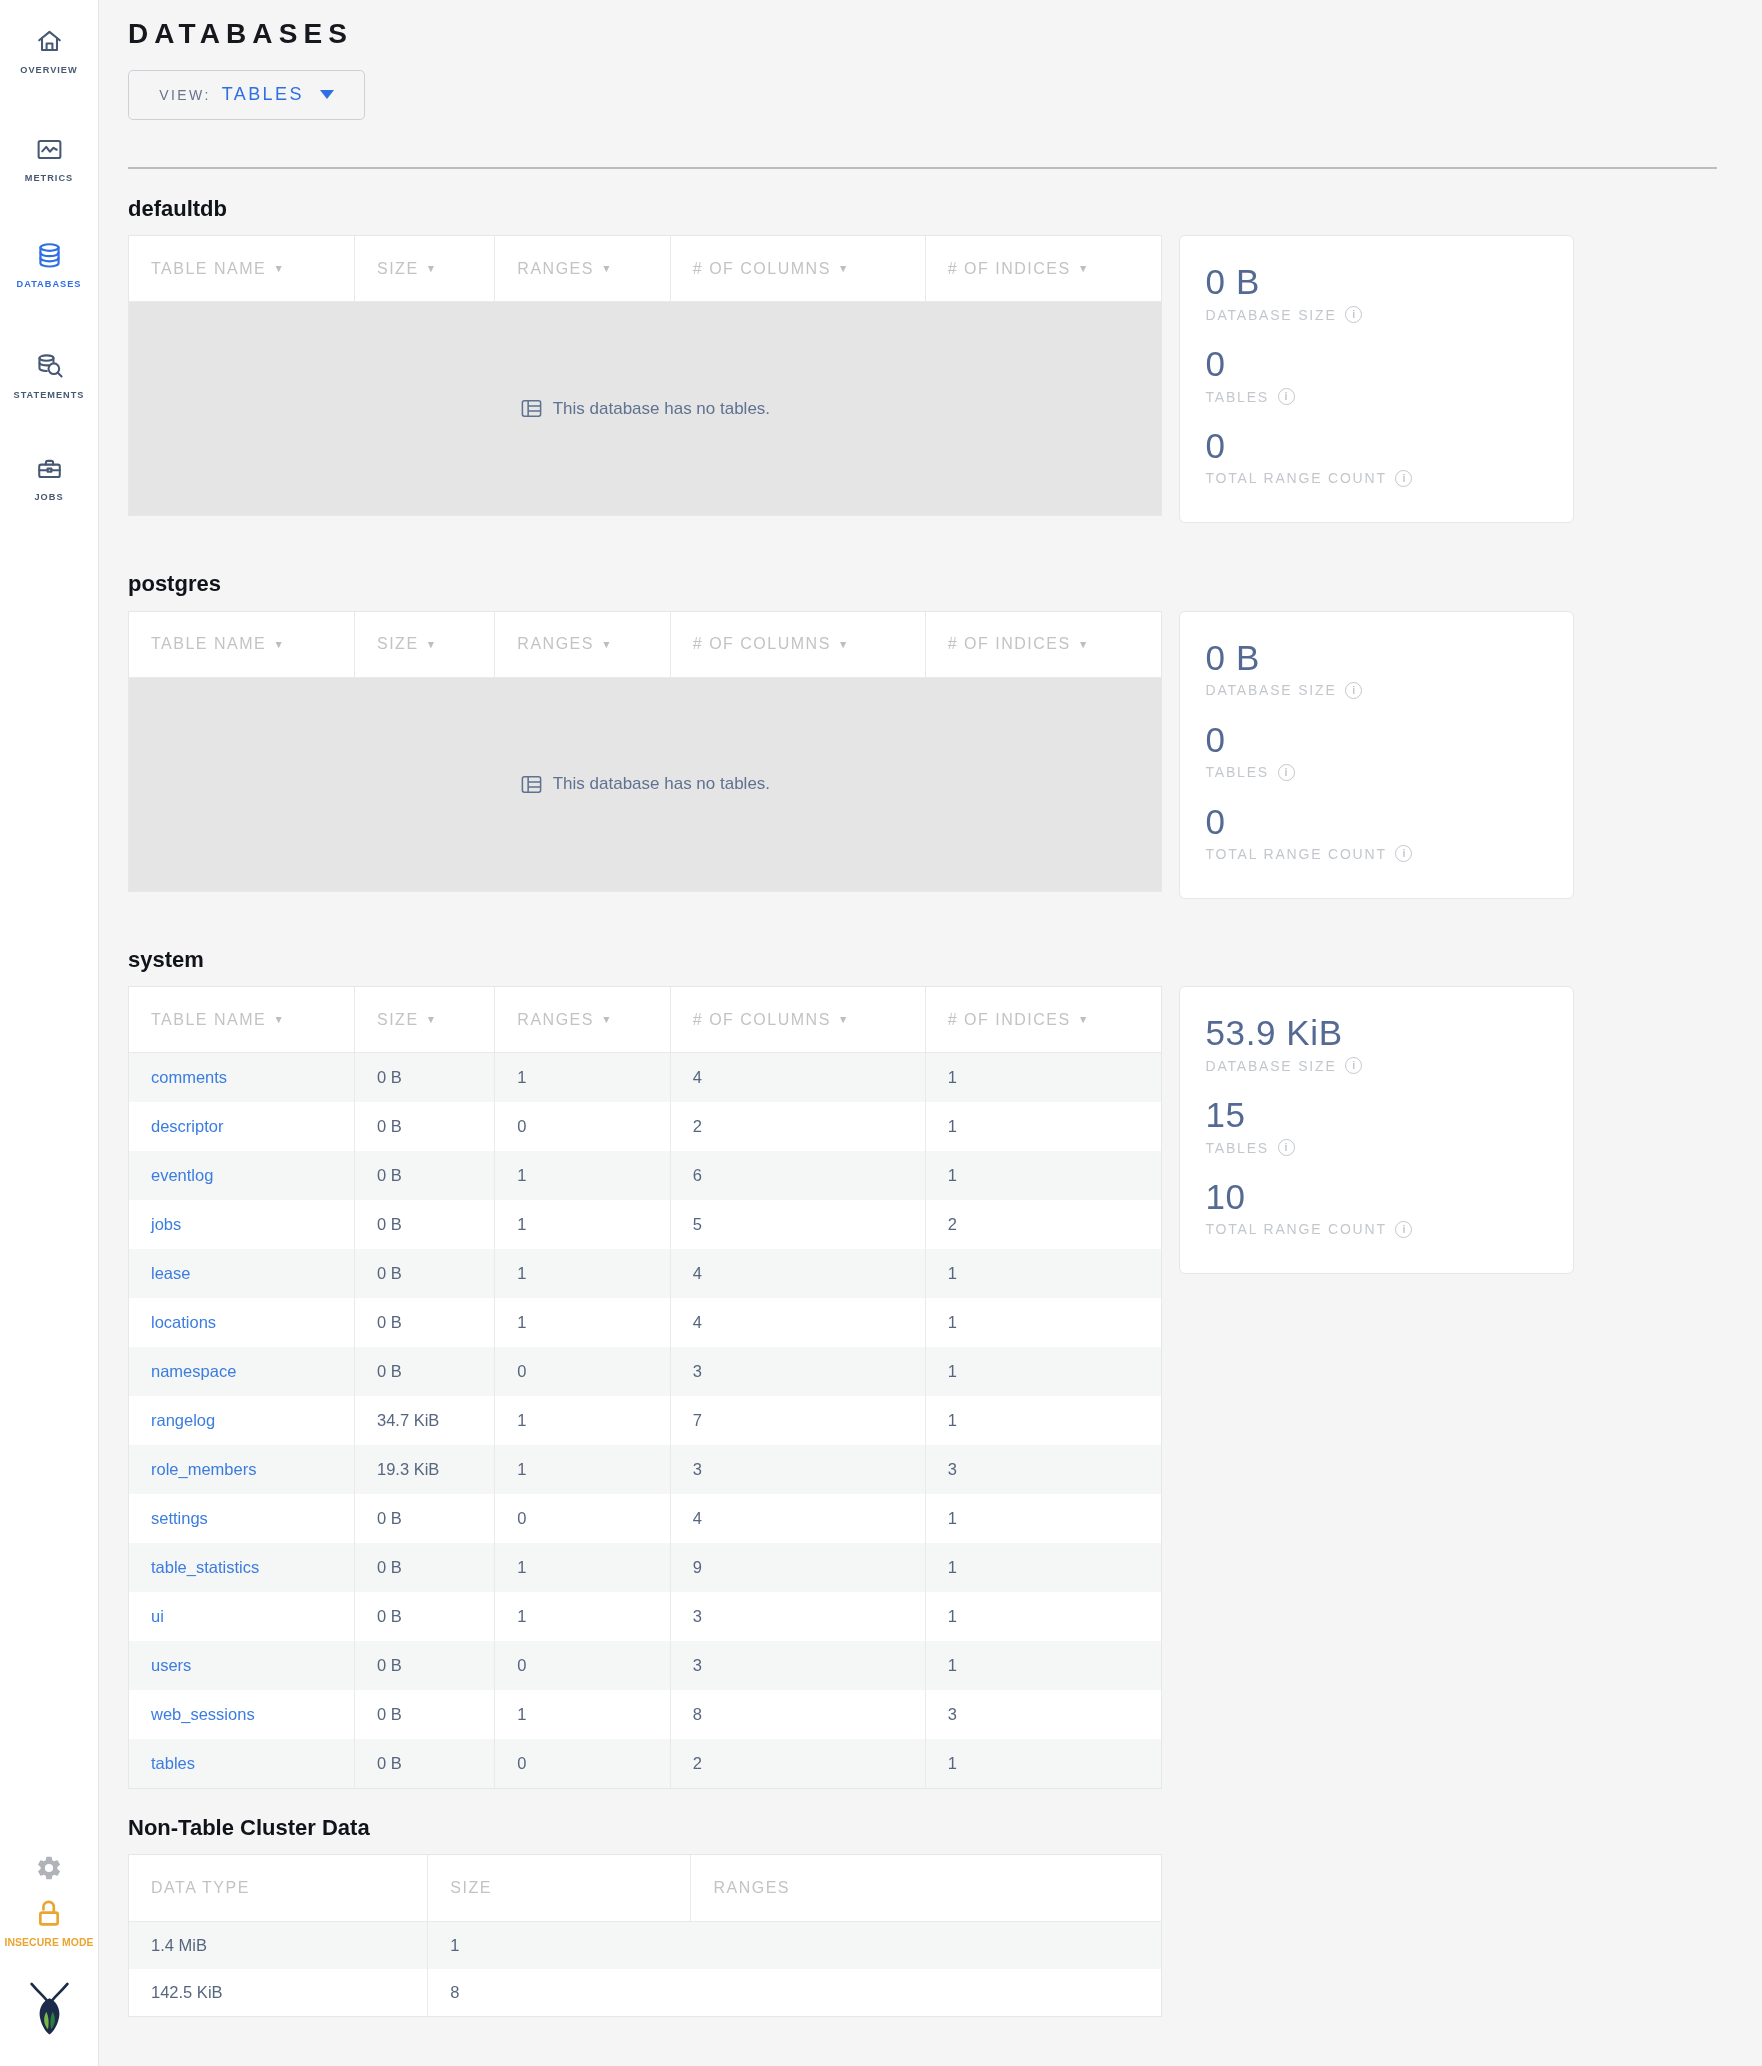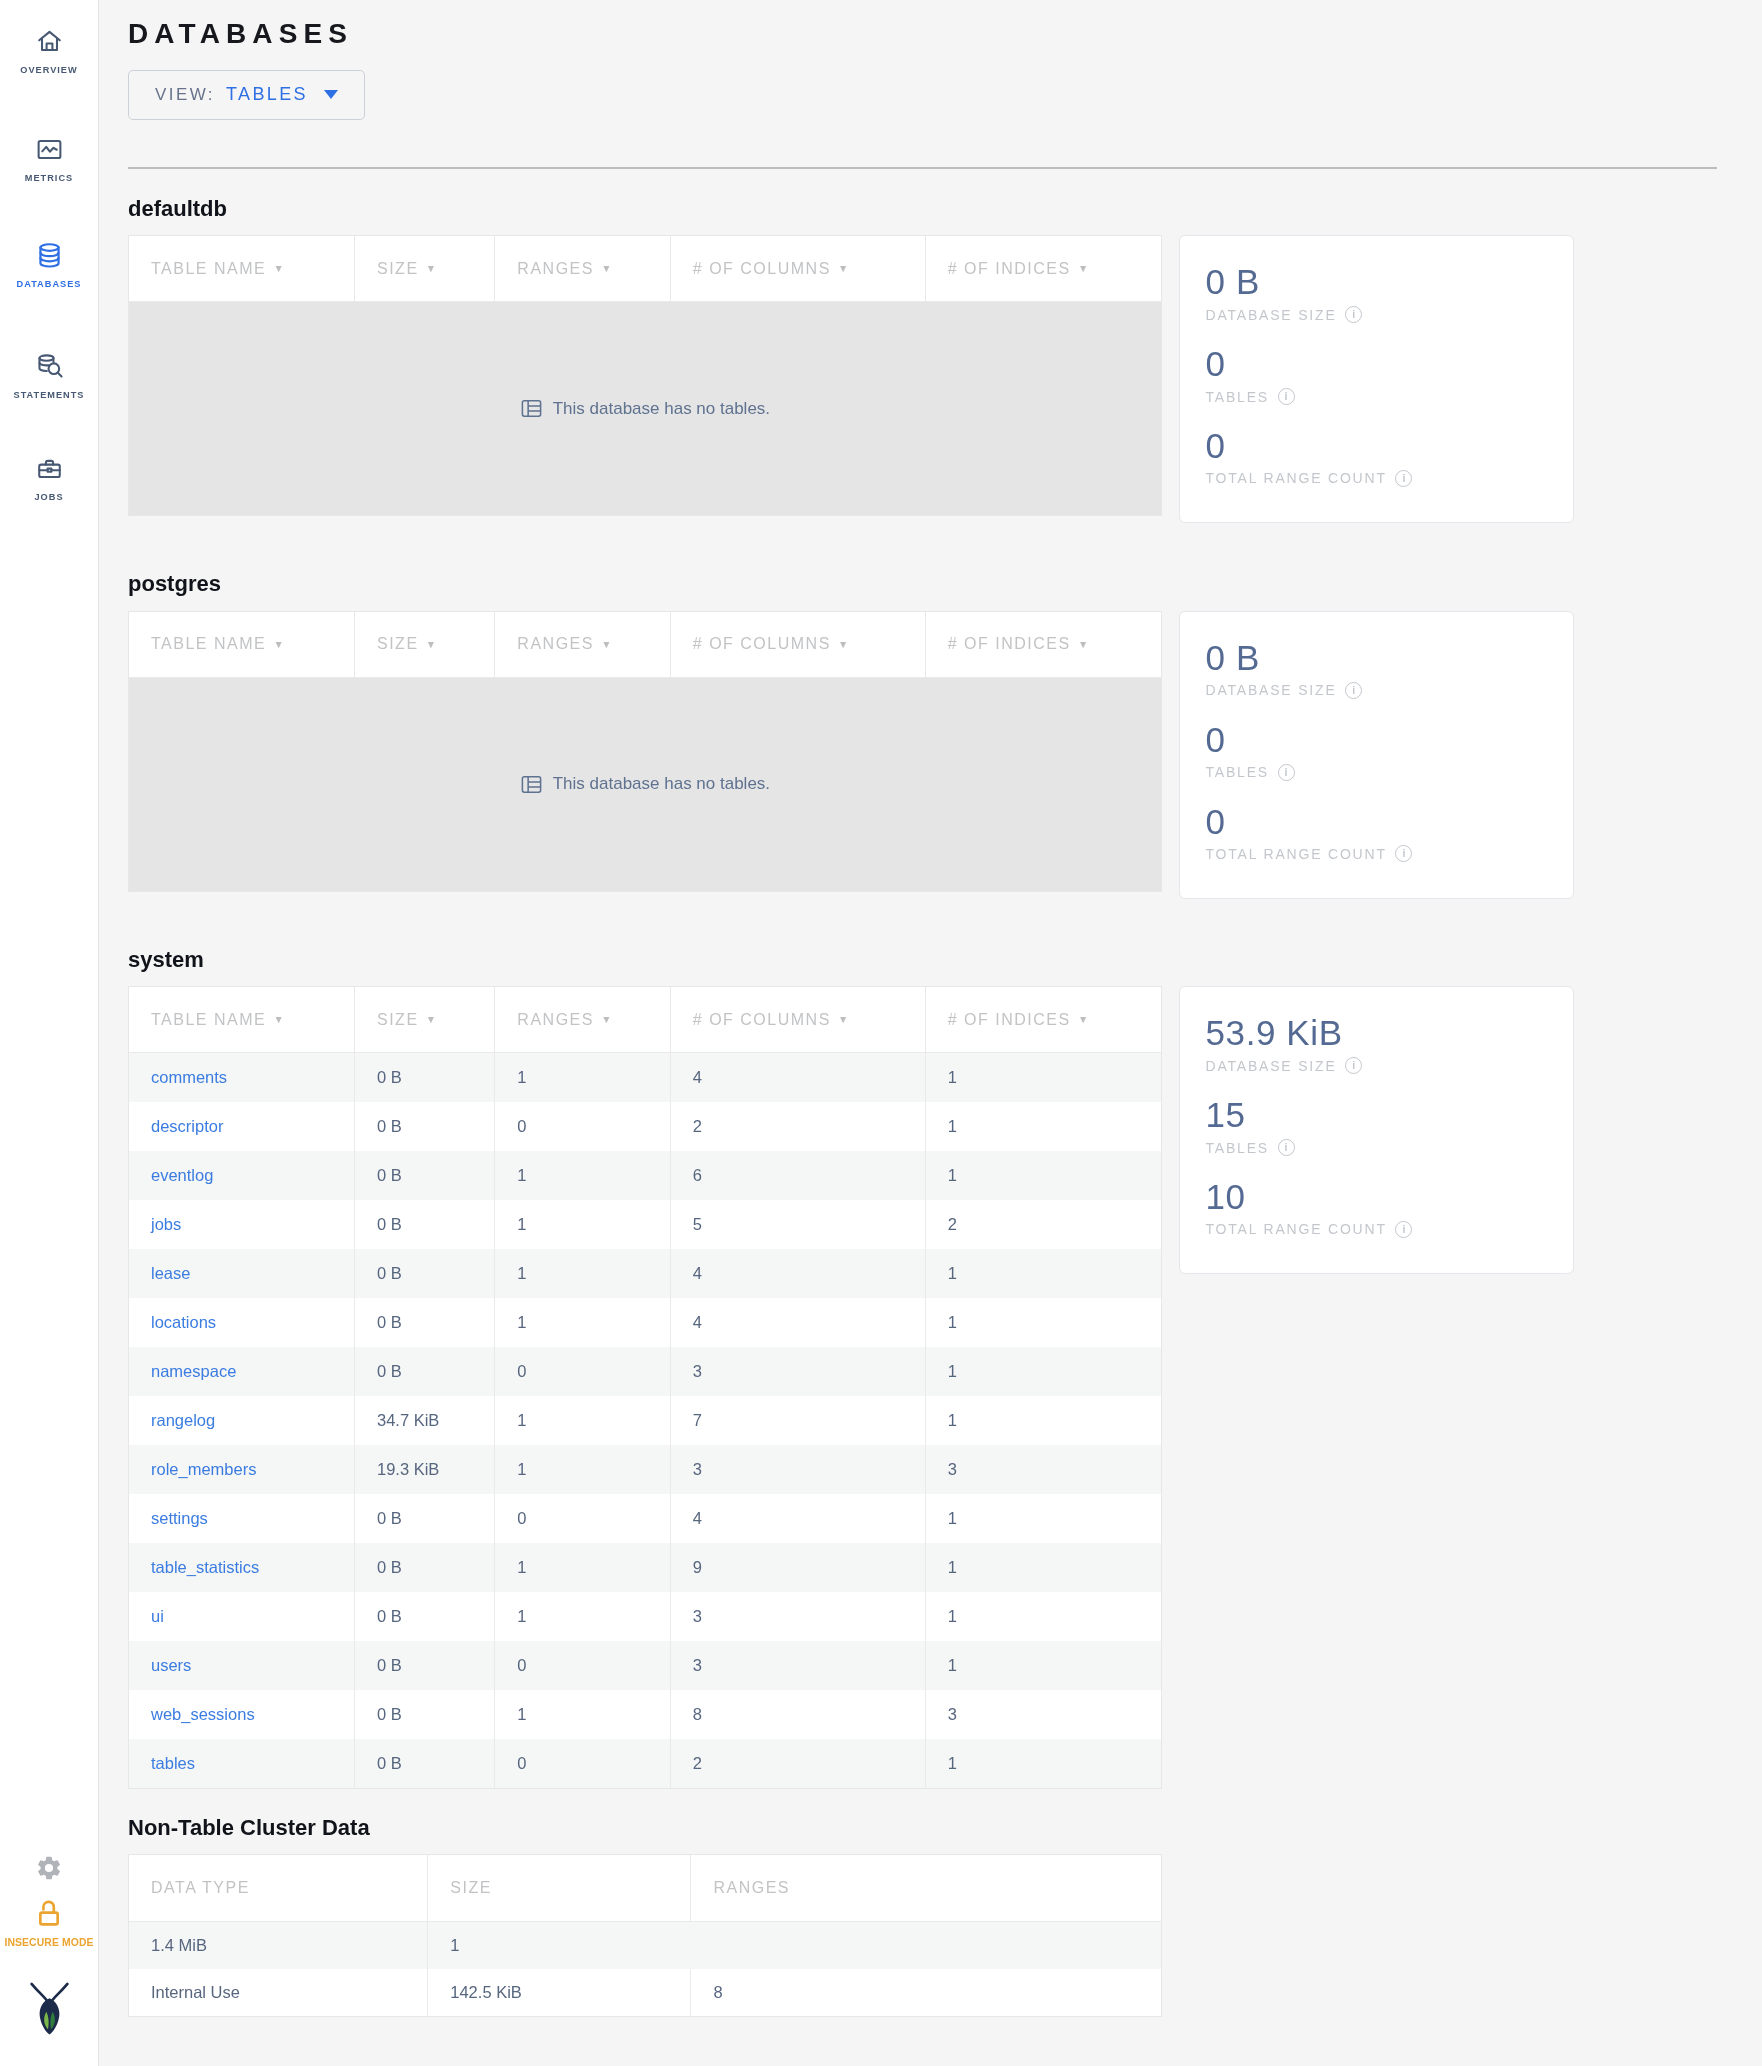--- a/index.html
+++ b/index.html
@@ -41,21 +41,21 @@
   .page-title {
     margin-top: 18.4px; font-size: 28px; font-weight: 600;
     letter-spacing: 6.1px; color: #16181d;
   }
   .view-btn {
     margin-top: 19.6px; width: 237px; height: 50px;
     background: #f5f5f5; border: 1.2px solid #ccd1d9; border-radius: 4.9px;
     display: flex; align-items: center; justify-content: center; gap: 11px;
     cursor: pointer;
   }
-  .view-btn .view-label { font-size: 17px; letter-spacing: 2.4px; color: #67748c; }
+  .view-btn .view-label { font-size: 14px; letter-spacing: 2.4px; color: #67748c; }
   .view-btn .view-value { font-size: 18px; letter-spacing: 2.4px; color: #2f6fe4; font-weight: 500; }
   .view-btn .dd-caret {
     width: 0; height: 0; margin-left: 4.9px;
     border-left: 7.3px solid transparent; border-right: 7.3px solid transparent;
     border-top: 9.2px solid #2f6fe4;
   }
   .divider { margin-top: 47px; width: 1589px; height: 1.8px; background: #bcbcbc; }
 
   
   .db-heading { font-size: 22px; font-weight: 700; color: #101319; line-height: 27px; }
@@ -555,21 +555,20 @@
           <div class="th">
               <span>RANGES</span>
             </div>
         </div>
         <div class="tbody">
             <div class="tr alt">
               <div class="td">1.4 MiB</div>
               <div class="td">1</div>
             </div>
             <div class="tr">
-              <div class="td">Internal Use</div>
               <div class="td">142.5 KiB</div>
               <div class="td">8</div>
             </div>
           </div>
       </div>
     </div>
   </section>
 
   <div class="bottom-pad"></div>
 </main>

